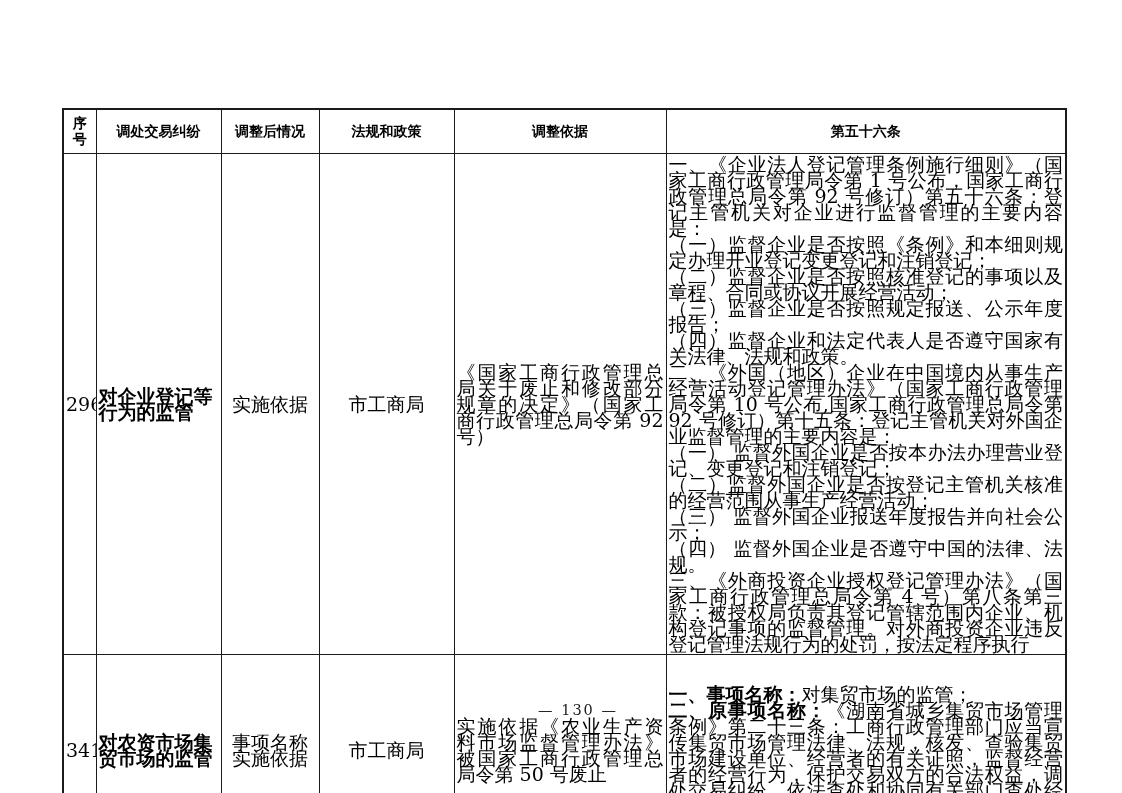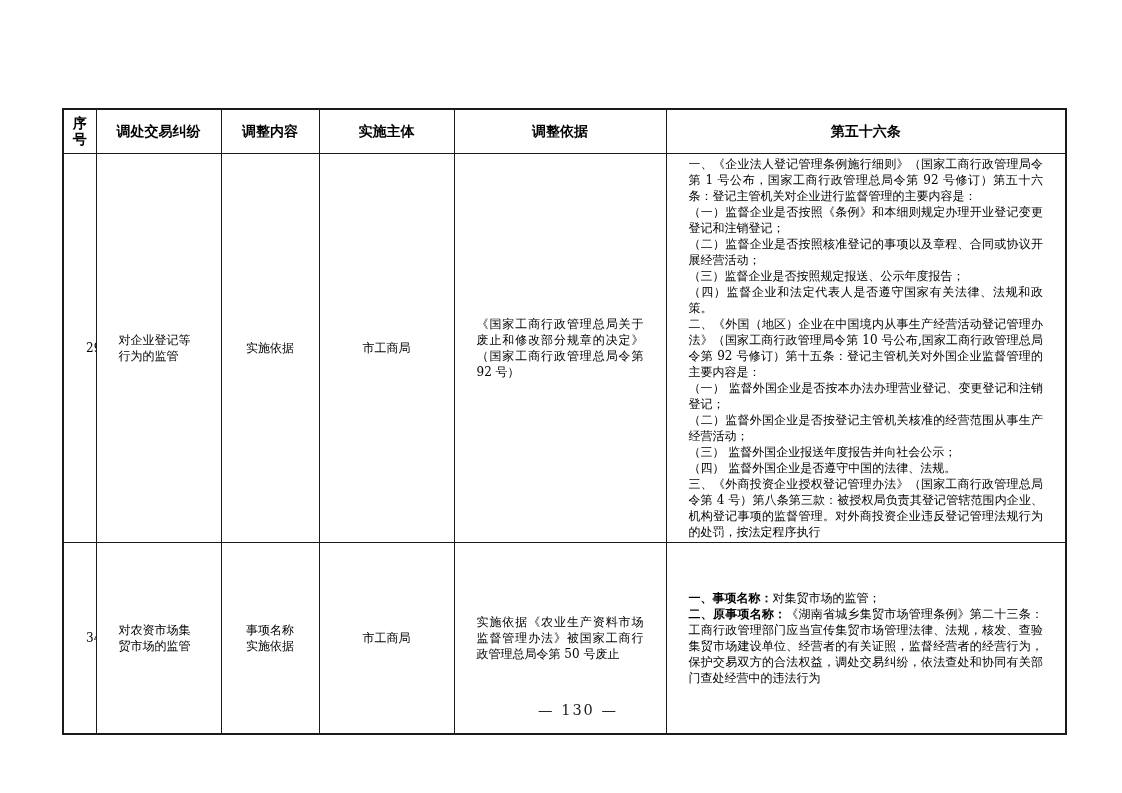--- a/index.html
+++ b/index.html
@@ -25,42 +25,42 @@
   table.doc-table {
     border-collapse: collapse;
     table-layout: fixed;
     width: 1003px;
     border: 2px solid #1b1b1b;
   }
   table.doc-table th,
   table.doc-table td {
     border: 1px solid #1b1b1b;
     vertical-align: middle;
-    font-size: 12px;
+    font-size: 19px;
     line-height: 16px;
-    padding: 2px 22px;
+    padding: 2px 2px;
     overflow: hidden;
   }
   table.doc-table th {
     font-weight: bold;
     font-size: 14px;
     text-align: center;
     padding: 2px 2px;
   }
   tr.header-row   { height: 44px; }
   tr.row-296      { height: 340px; }
   tr.row-297      { height: 192px; }
   .c-center { text-align: center; }
   .c-left   { text-align: left; }
   .c-just   { text-align: justify; text-justify: inter-ideograph; }
   .prewrap  { white-space: pre-wrap; }
   .preline  { white-space: pre-line; }
   td.after-cell { padding: 2px 9px 2px 10px; }
   td.basis-cell { padding: 2px 8px; margin-left: 32px; }
-  td.name-cell  { padding: 2px 10px; }
+  td.name-cell  { padding: 2px 10px; font-weight: bold; }
   .para { text-align: justify; }
   .b { font-weight: bold; }
   .page-footer {
     position: absolute;
     left: 17px;
     top: 702px;
     width: 1122px;
     text-align: center;
     font-size: 14.5px;
     letter-spacing: 2px;
@@ -80,22 +80,22 @@
         <col style="width:98px">
         <col style="width:135px">
         <col style="width:212px">
         <col style="width:400px">
       </colgroup>
       <thead>
         <tr class="header-row">
           <th class="preline">序
 号</th>
           <th>调处交易纠纷</th>
-          <th>调整内容</th>
-          <th>实施主体</th>
+          <th>调整后情况</th>
+          <th>法规和政策</th>
           <th>调整依据</th>
           <th>第五十六条</th>
         </tr>
       </thead>
       <tbody>
         <tr class="row-296">
           <td class="c-center">296</td>
           <td class="c-left name-cell">对企业登记等行为的监管</td>
           <td class="c-center preline">实施依据</td>
           <td class="c-center">市工商局</td>

